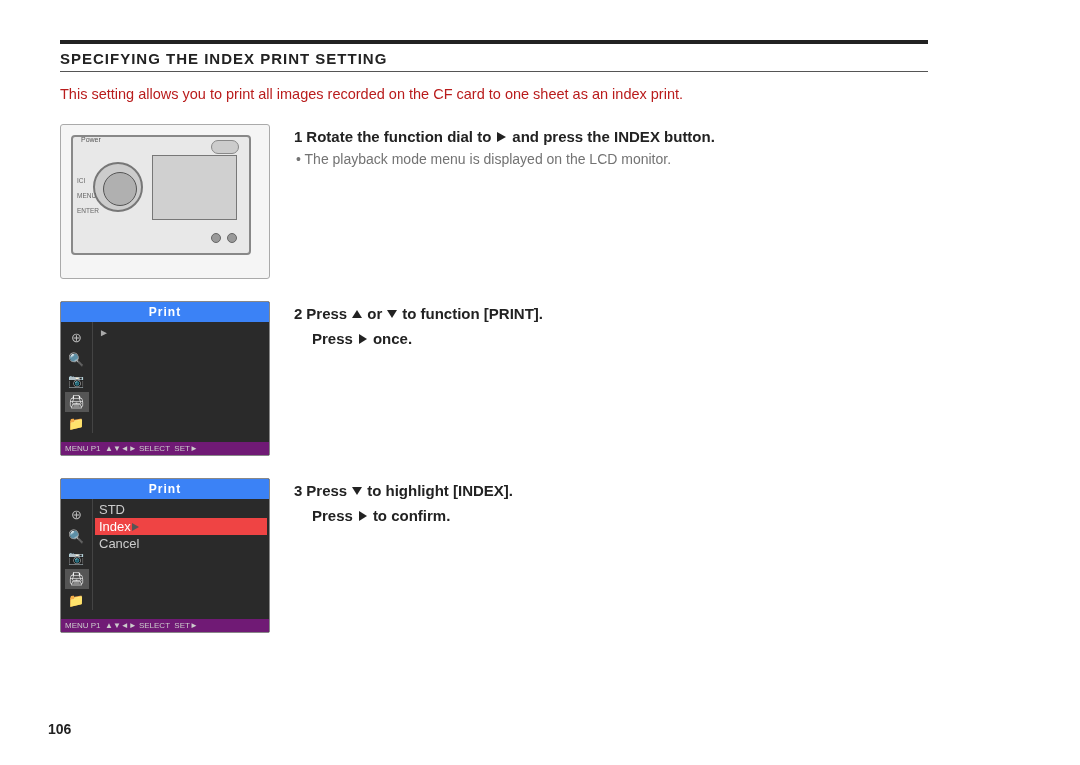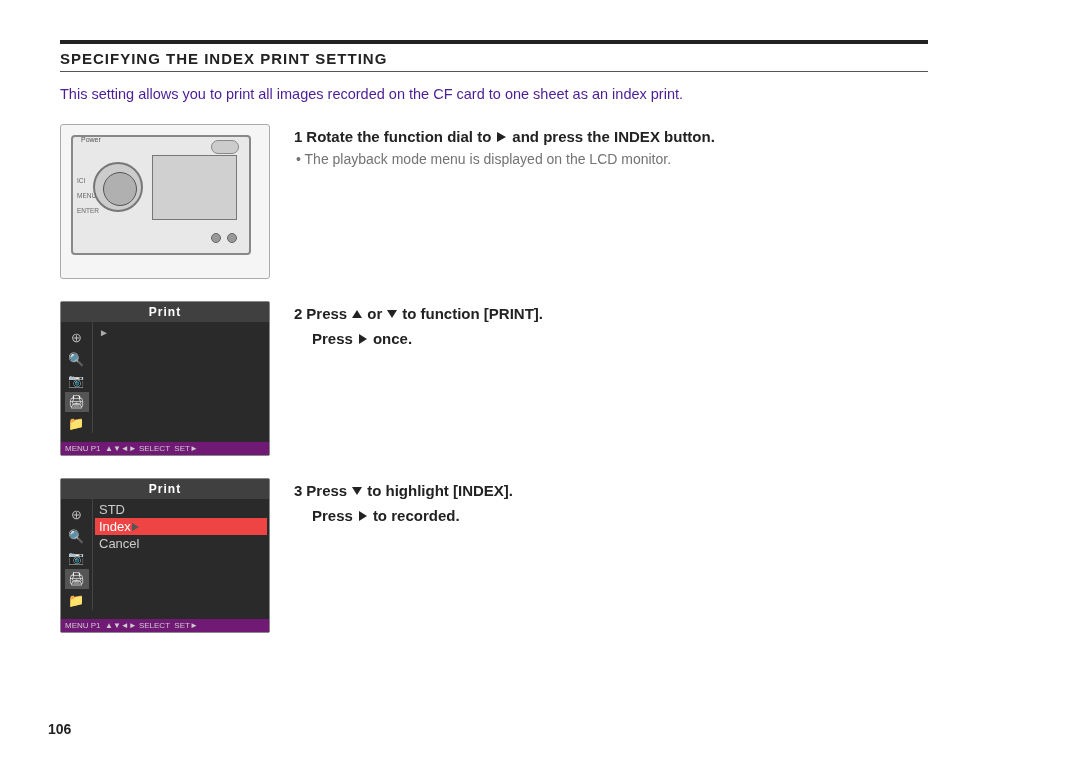--- a/index.html
+++ b/index.html
@@ -29,21 +29,21 @@
       text-transform: uppercase;
       margin-bottom: 4px;
     }
     .bottom-rule {
       border-bottom: 1.5px solid #555;
       margin-bottom: 14px;
     }
     .intro-text {
       font-size: 14.5px;
       margin-bottom: 22px;
-      color: #4c1d95;
+      color: #b91c1c;
     }
     .step-row {
       display: flex;
       flex-direction: row;
       align-items: flex-start;
       margin-bottom: 22px;
       gap: 24px;
     }
     .step-image {
       flex-shrink: 0;
@@ -98,21 +98,21 @@
     .menu-screen {
       width: 210px;
       height: 155px;
       background: #2a2a2a;
       border: 1.5px solid #888;
       border-radius: 2px;
       position: relative;
       overflow: hidden;
     }
     .menu-title-bar {
-      background: #404040;
+      background: #3b82f6;
       color: #fff;
       font-size: 12px;
       font-weight: bold;
       text-align: center;
       padding: 3px 0;
       letter-spacing: 1px;
     }
     .menu-items {
       display: flex;
       flex-direction: row;
@@ -422,19 +422,19 @@
     <div class="step-text">
       <div class="step-heading">
         <strong>3</strong>
         <span>Press</span>
         <span class="arrow-down"></span>
         <span>to highlight [INDEX].</span>
       </div>
       <div class="step-sub2">
         <span>Press</span>
         <span class="arrow-right"></span>
-        <span>to recorded.</span>
+        <span>to confirm.</span>
       </div>
     </div>
   </div>
 
   <div class="page-num">106</div>
 </div>
 
 </body></html>

